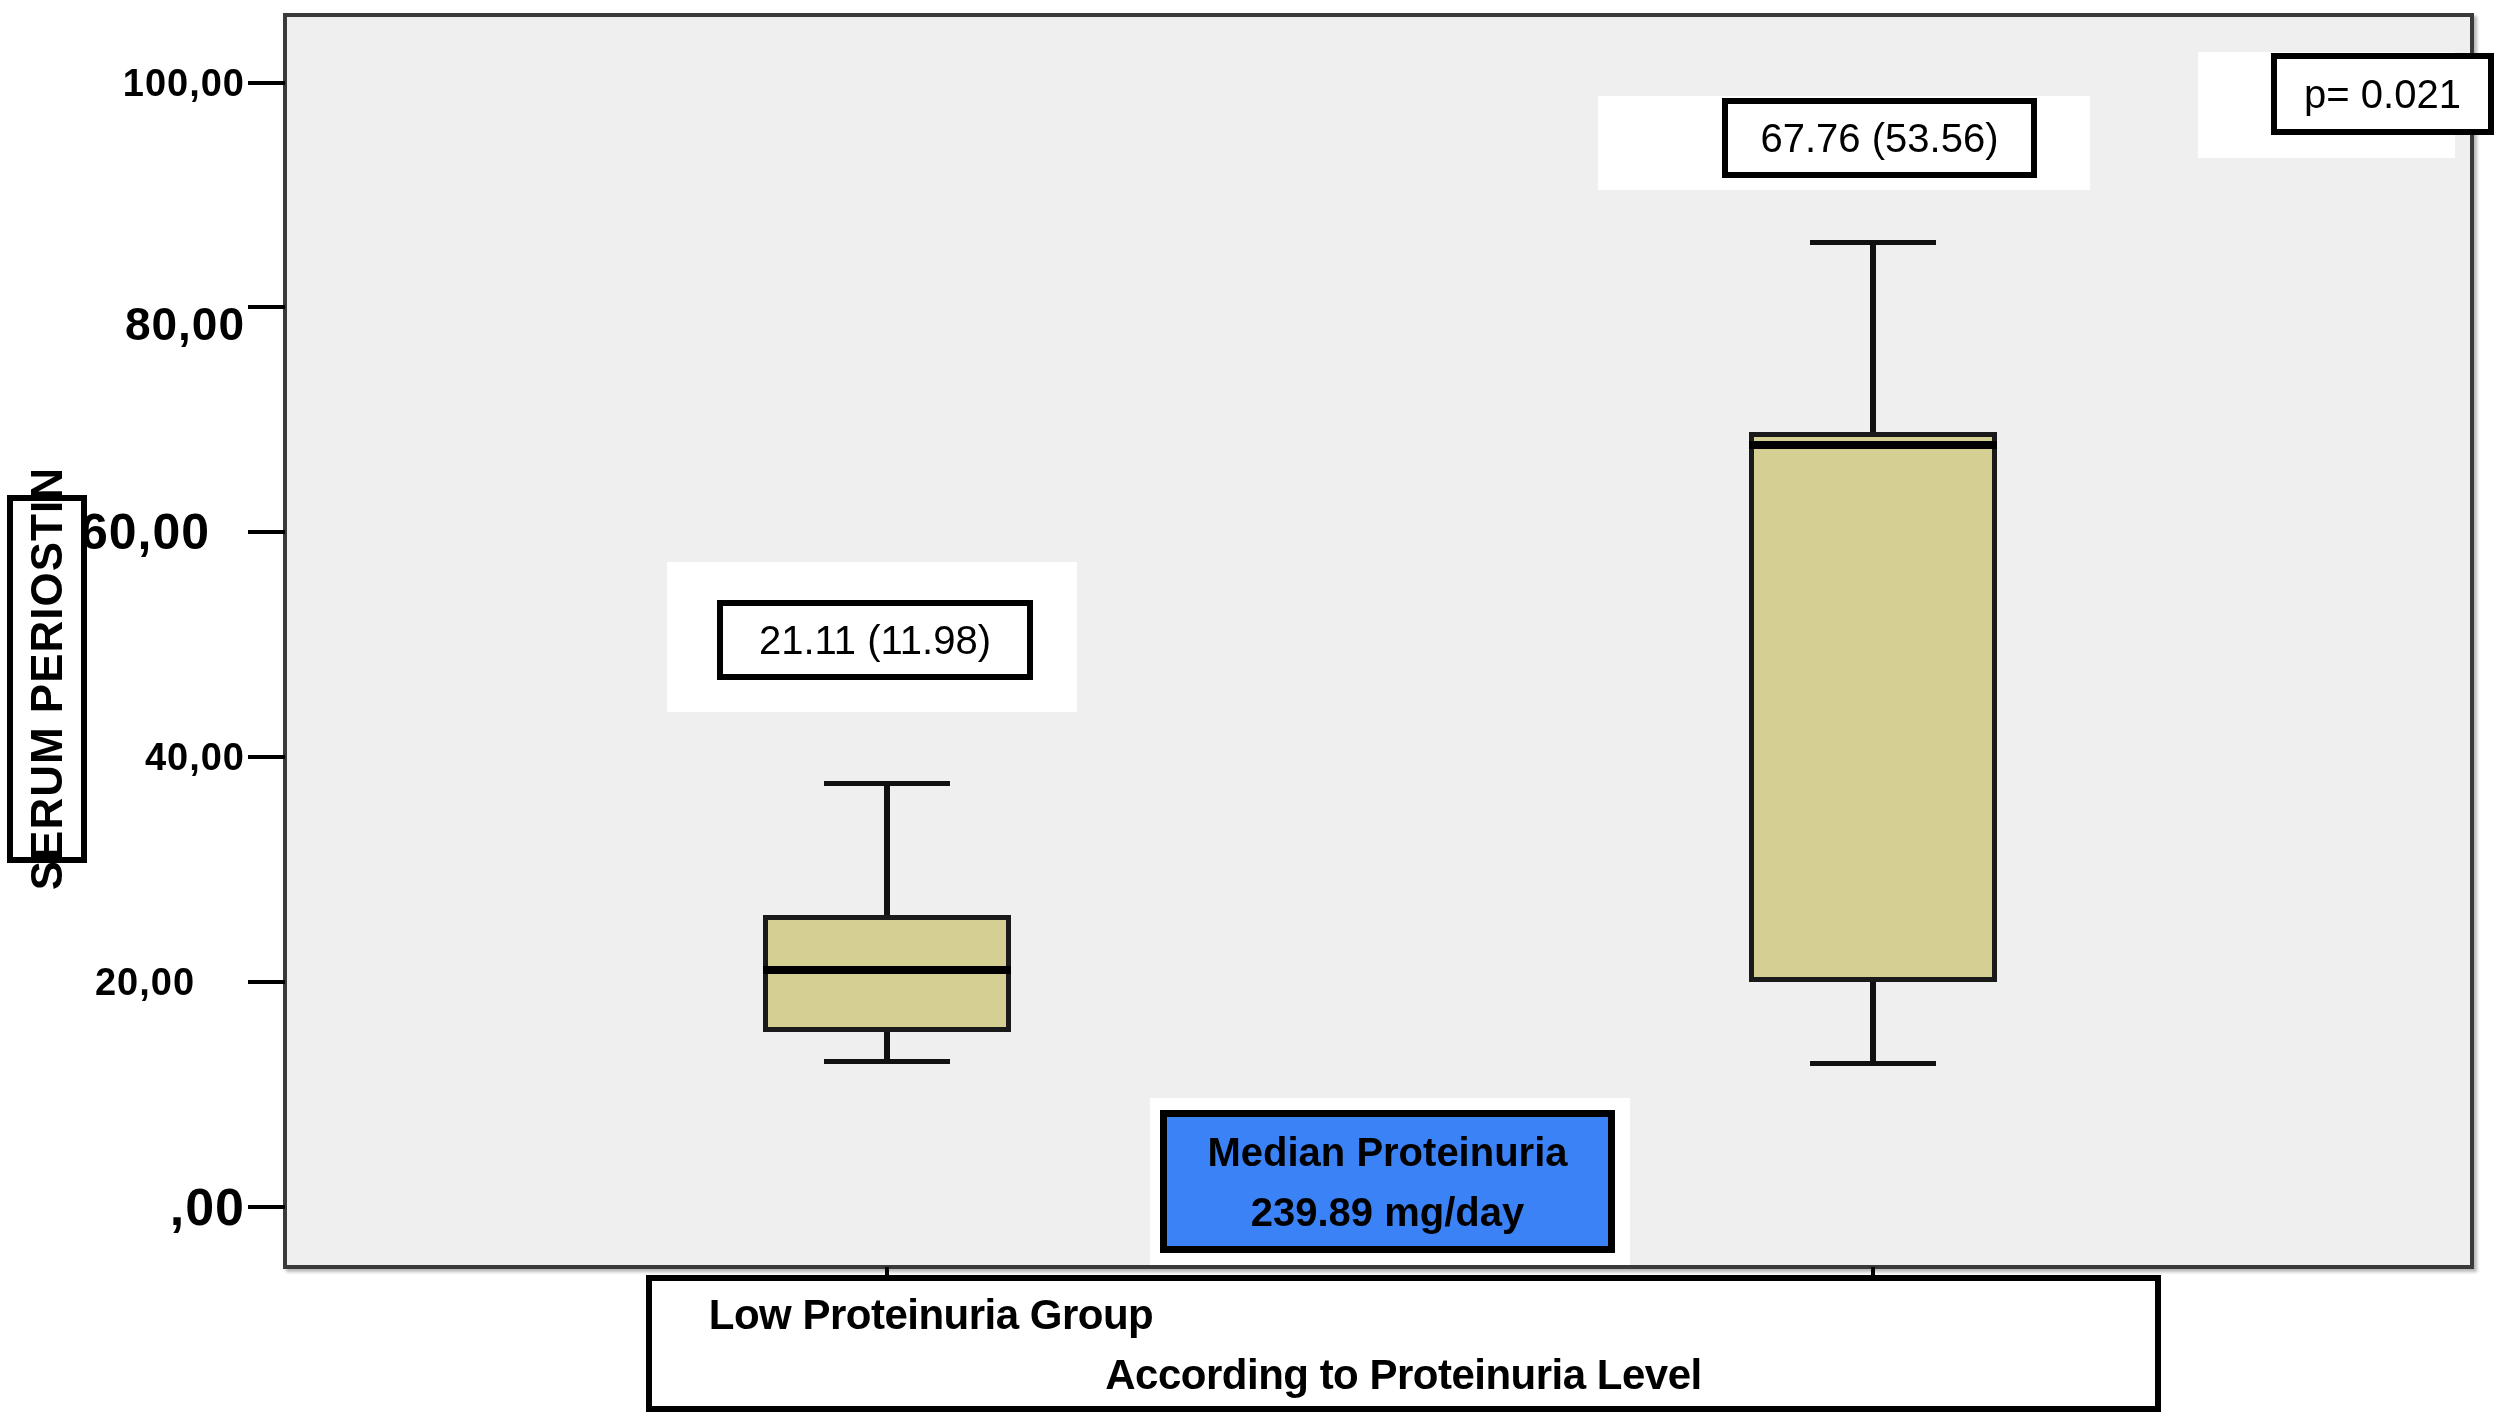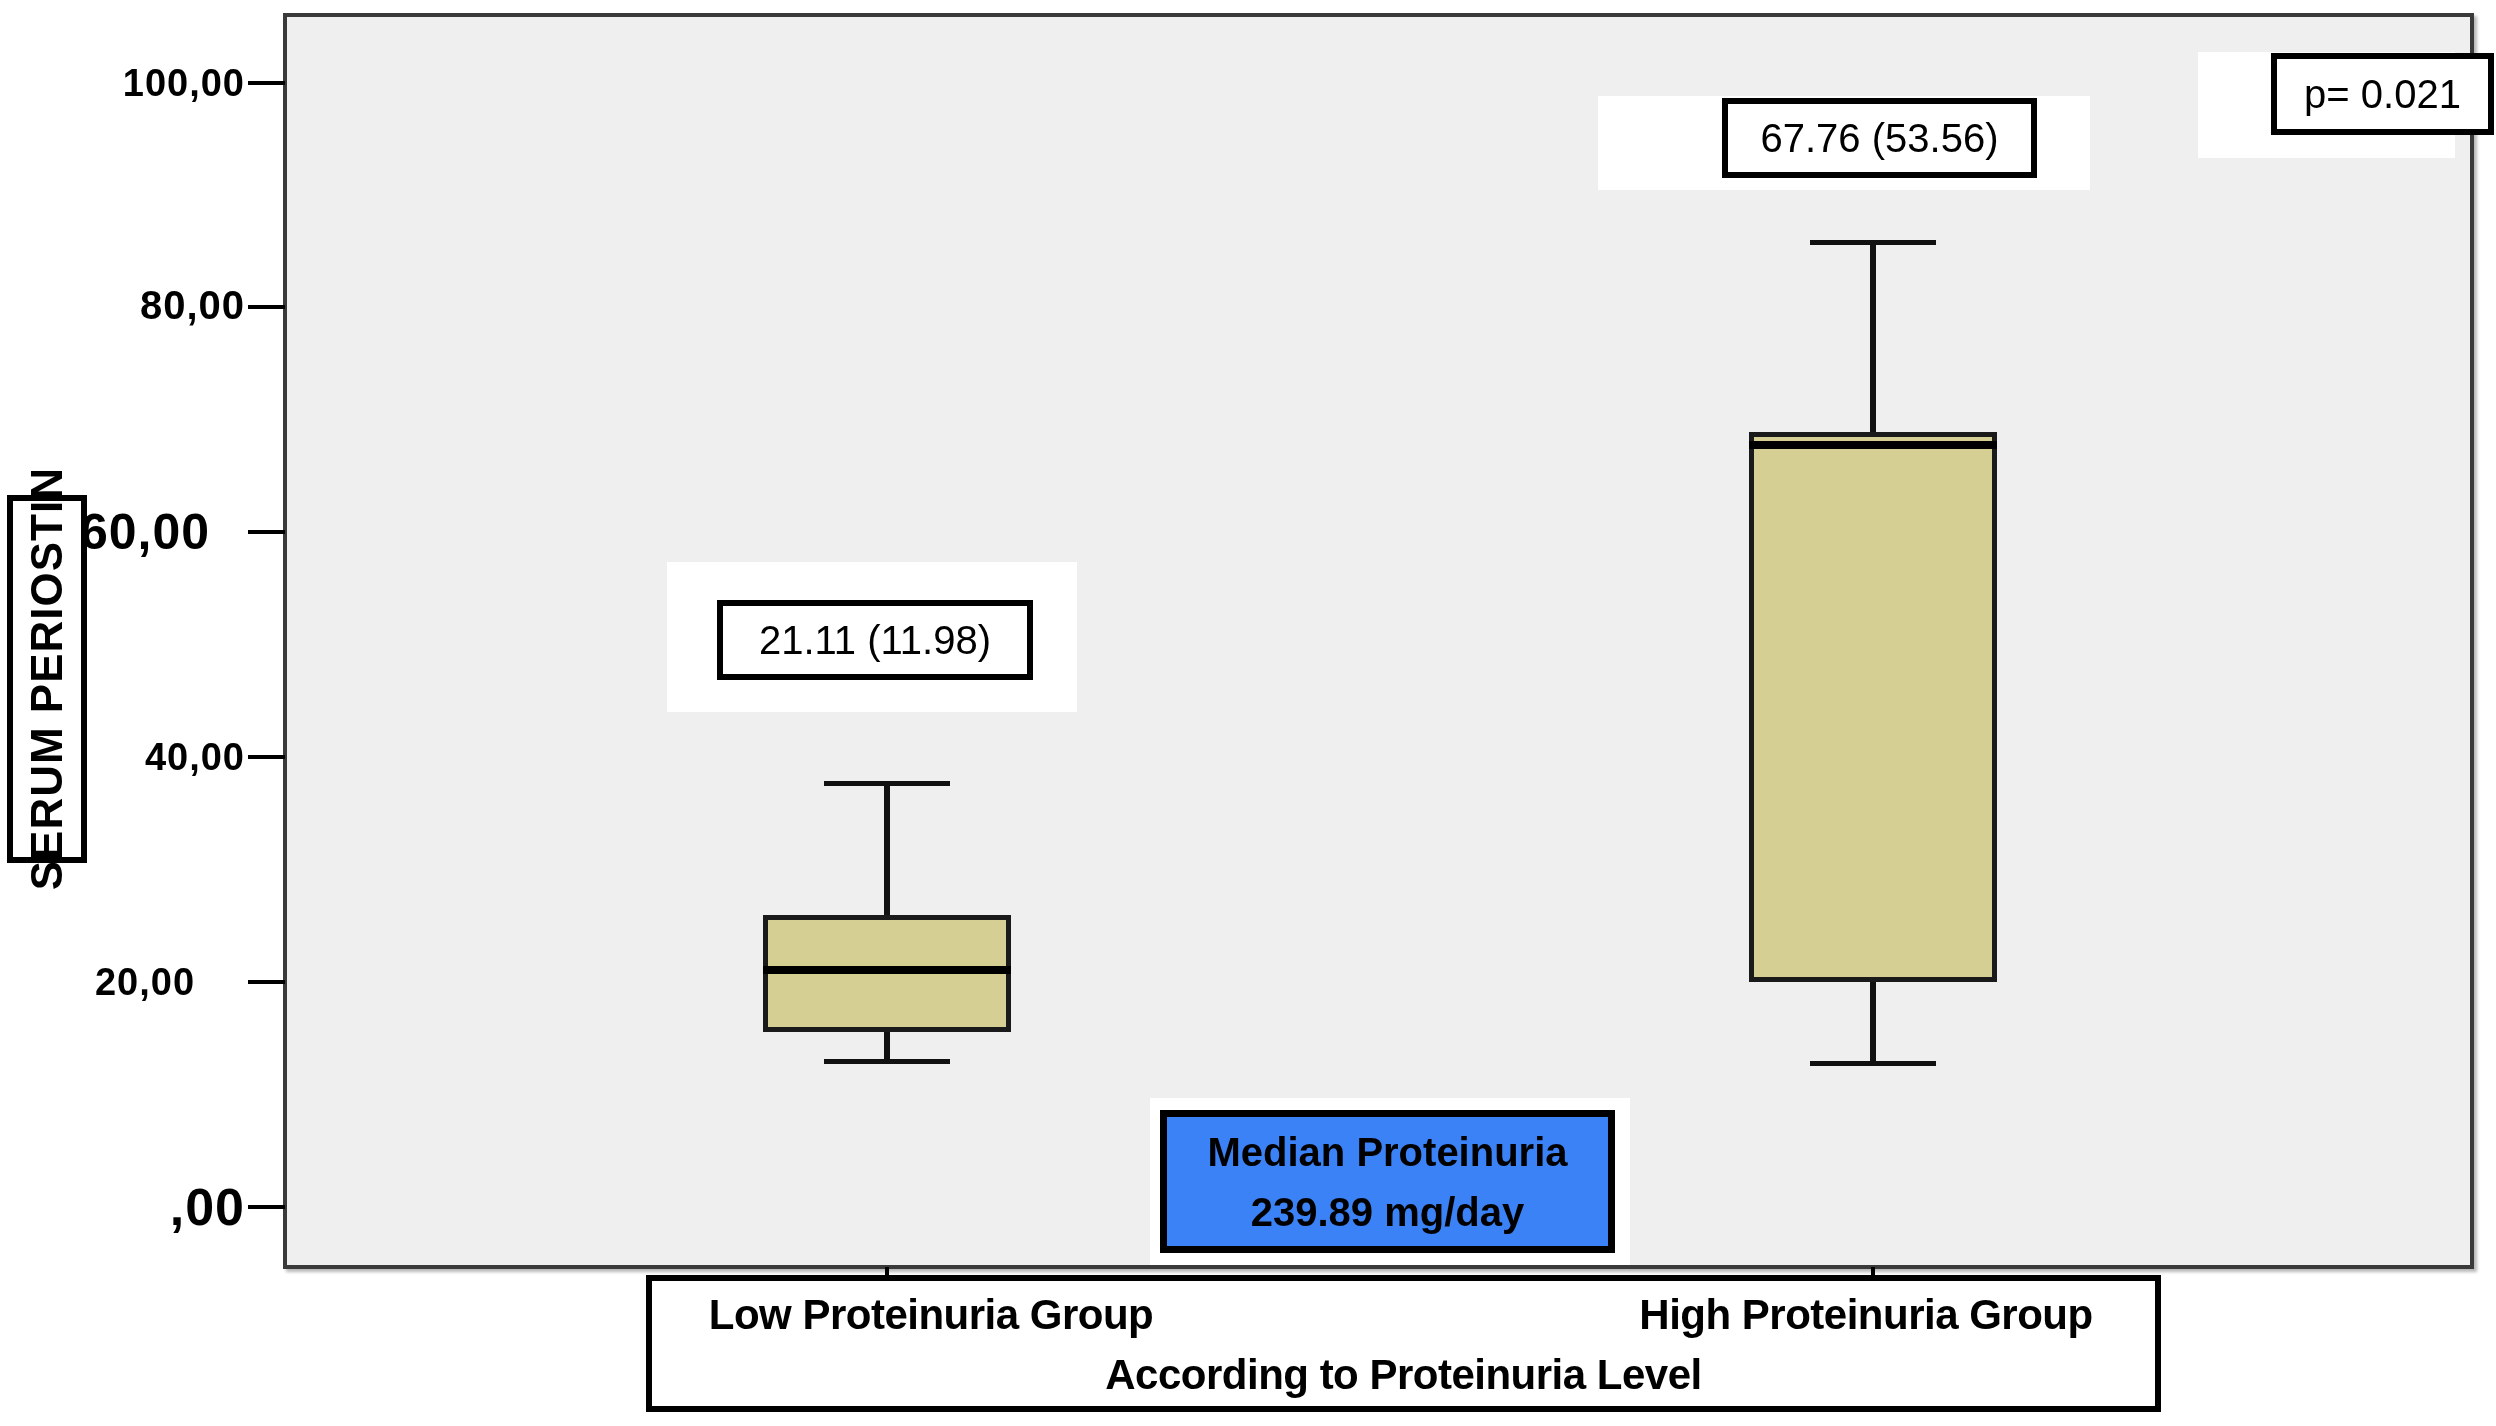--- a/index.html
+++ b/index.html
@@ -46,21 +46,21 @@
   }
 </style>
 </head>
 <body>
 
 <div class="plot-area"></div>
 
 <div id="chart-layer">
     <div style="position: absolute; left: 45px; top: 57.5px; width: 200px; height: 50px; line-height: 50px; text-align: right; font-size: 38px; font-weight: 700; letter-spacing: 1px;">100,00</div>
     <div style="position: absolute; left: 248px; top: 80.5px; width: 37px; height: 4px; background: rgb(0, 0, 0);"></div>
-    <div style="position: absolute; left: 45px; top: 280px; width: 200px; height: 50px; line-height: 50px; text-align: right; font-size: 40px; font-weight: 700; letter-spacing: 1px;">80,00</div>
+    <div style="position: absolute; left: 45px; top: 299px; width: 200px; height: 50px; line-height: 50px; text-align: right; font-size: 46px; font-weight: 700; letter-spacing: 1px;">80,00</div>
     <div style="position: absolute; left: 248px; top: 305.4px; width: 37px; height: 4px; background: rgb(0, 0, 0);"></div>
     <div style="position: absolute; left: 45px; top: 507.3px; width: 200px; height: 50px; line-height: 50px; text-align: center; font-size: 50px; font-weight: 700; letter-spacing: 1px;">60,00</div>
     <div style="position: absolute; left: 248px; top: 530.3px; width: 37px; height: 4px; background: rgb(0, 0, 0);"></div>
     <div style="position: absolute; left: 45px; top: 732.2px; width: 200px; height: 50px; line-height: 50px; text-align: right; font-size: 38px; font-weight: 700; letter-spacing: 1px;">40,00</div>
     <div style="position: absolute; left: 248px; top: 755.2px; width: 37px; height: 4px; background: rgb(0, 0, 0);"></div>
     <div style="position: absolute; left: 45px; top: 957.1px; width: 200px; height: 50px; line-height: 50px; text-align: center; font-size: 38px; font-weight: 700; letter-spacing: 1px;">20,00</div>
     <div style="position: absolute; left: 248px; top: 980.1px; width: 37px; height: 4px; background: rgb(0, 0, 0);"></div>
     <div style="position: absolute; left: 45px; top: 1182px; width: 200px; height: 50px; line-height: 50px; text-align: right; font-size: 52px; font-weight: 700; letter-spacing: 1px;">,00</div>
     <div style="position: absolute; left: 248px; top: 1205px; width: 37px; height: 4px; background: rgb(0, 0, 0);"></div>
     <div style="position: absolute; left: 885px; top: 1267px; width: 4px; height: 12px; background: rgb(0, 0, 0);"></div>
@@ -99,15 +99,14 @@
 </div>
 
 <div class="white-patch" style="left:1150px;top:1098px;width:480px;height:167px;"></div>
 <div class="median-anno-box" style="left:1160px;top:1110px;width:455px;height:143px;">
   <div class="median-anno-line">Median Proteinuria</div>
   <div class="median-anno-line">239.89 mg/day</div>
 </div>
 
 <div class="x-axis-box">
   <span class="group-label" style="left:279px;top:10px;">Low Proteinuria Group</span>
-  <span class="group-label" style="left:1214px;top:10px;">High Proteinuria Group</span>
   <span class="x-axis-title">According to Proteinuria Level</span>
 </div>
 
 </body></html>

